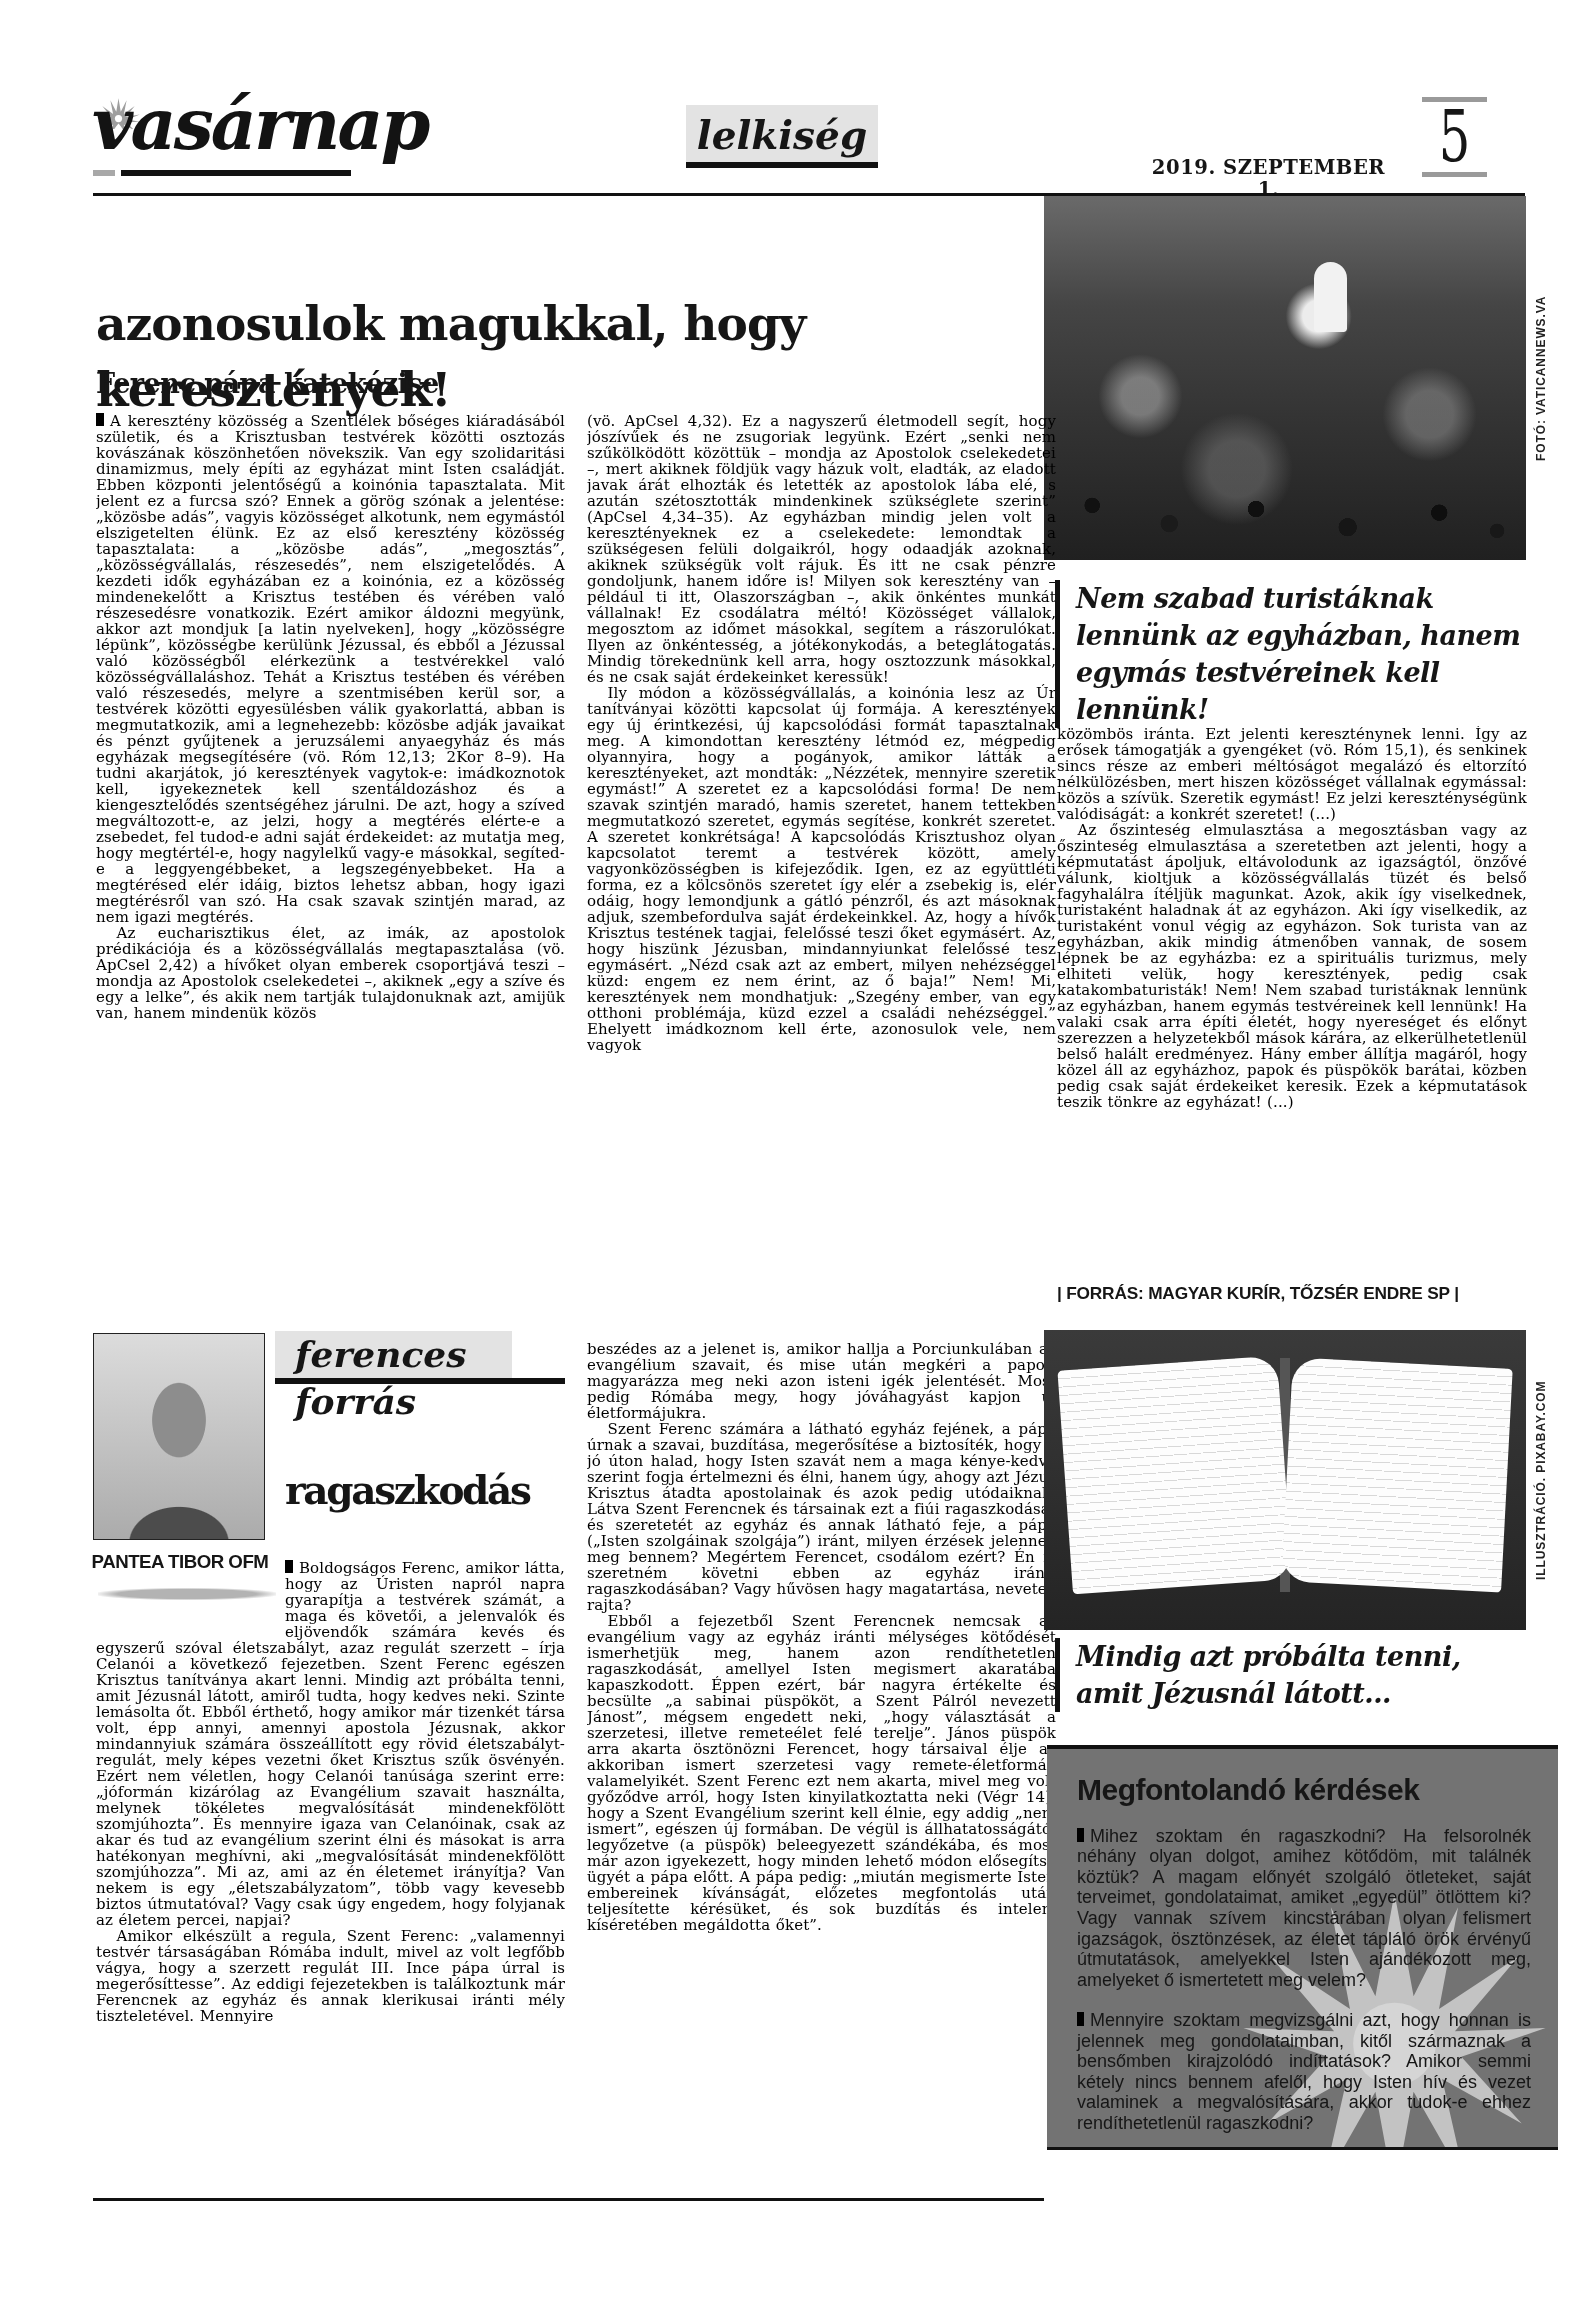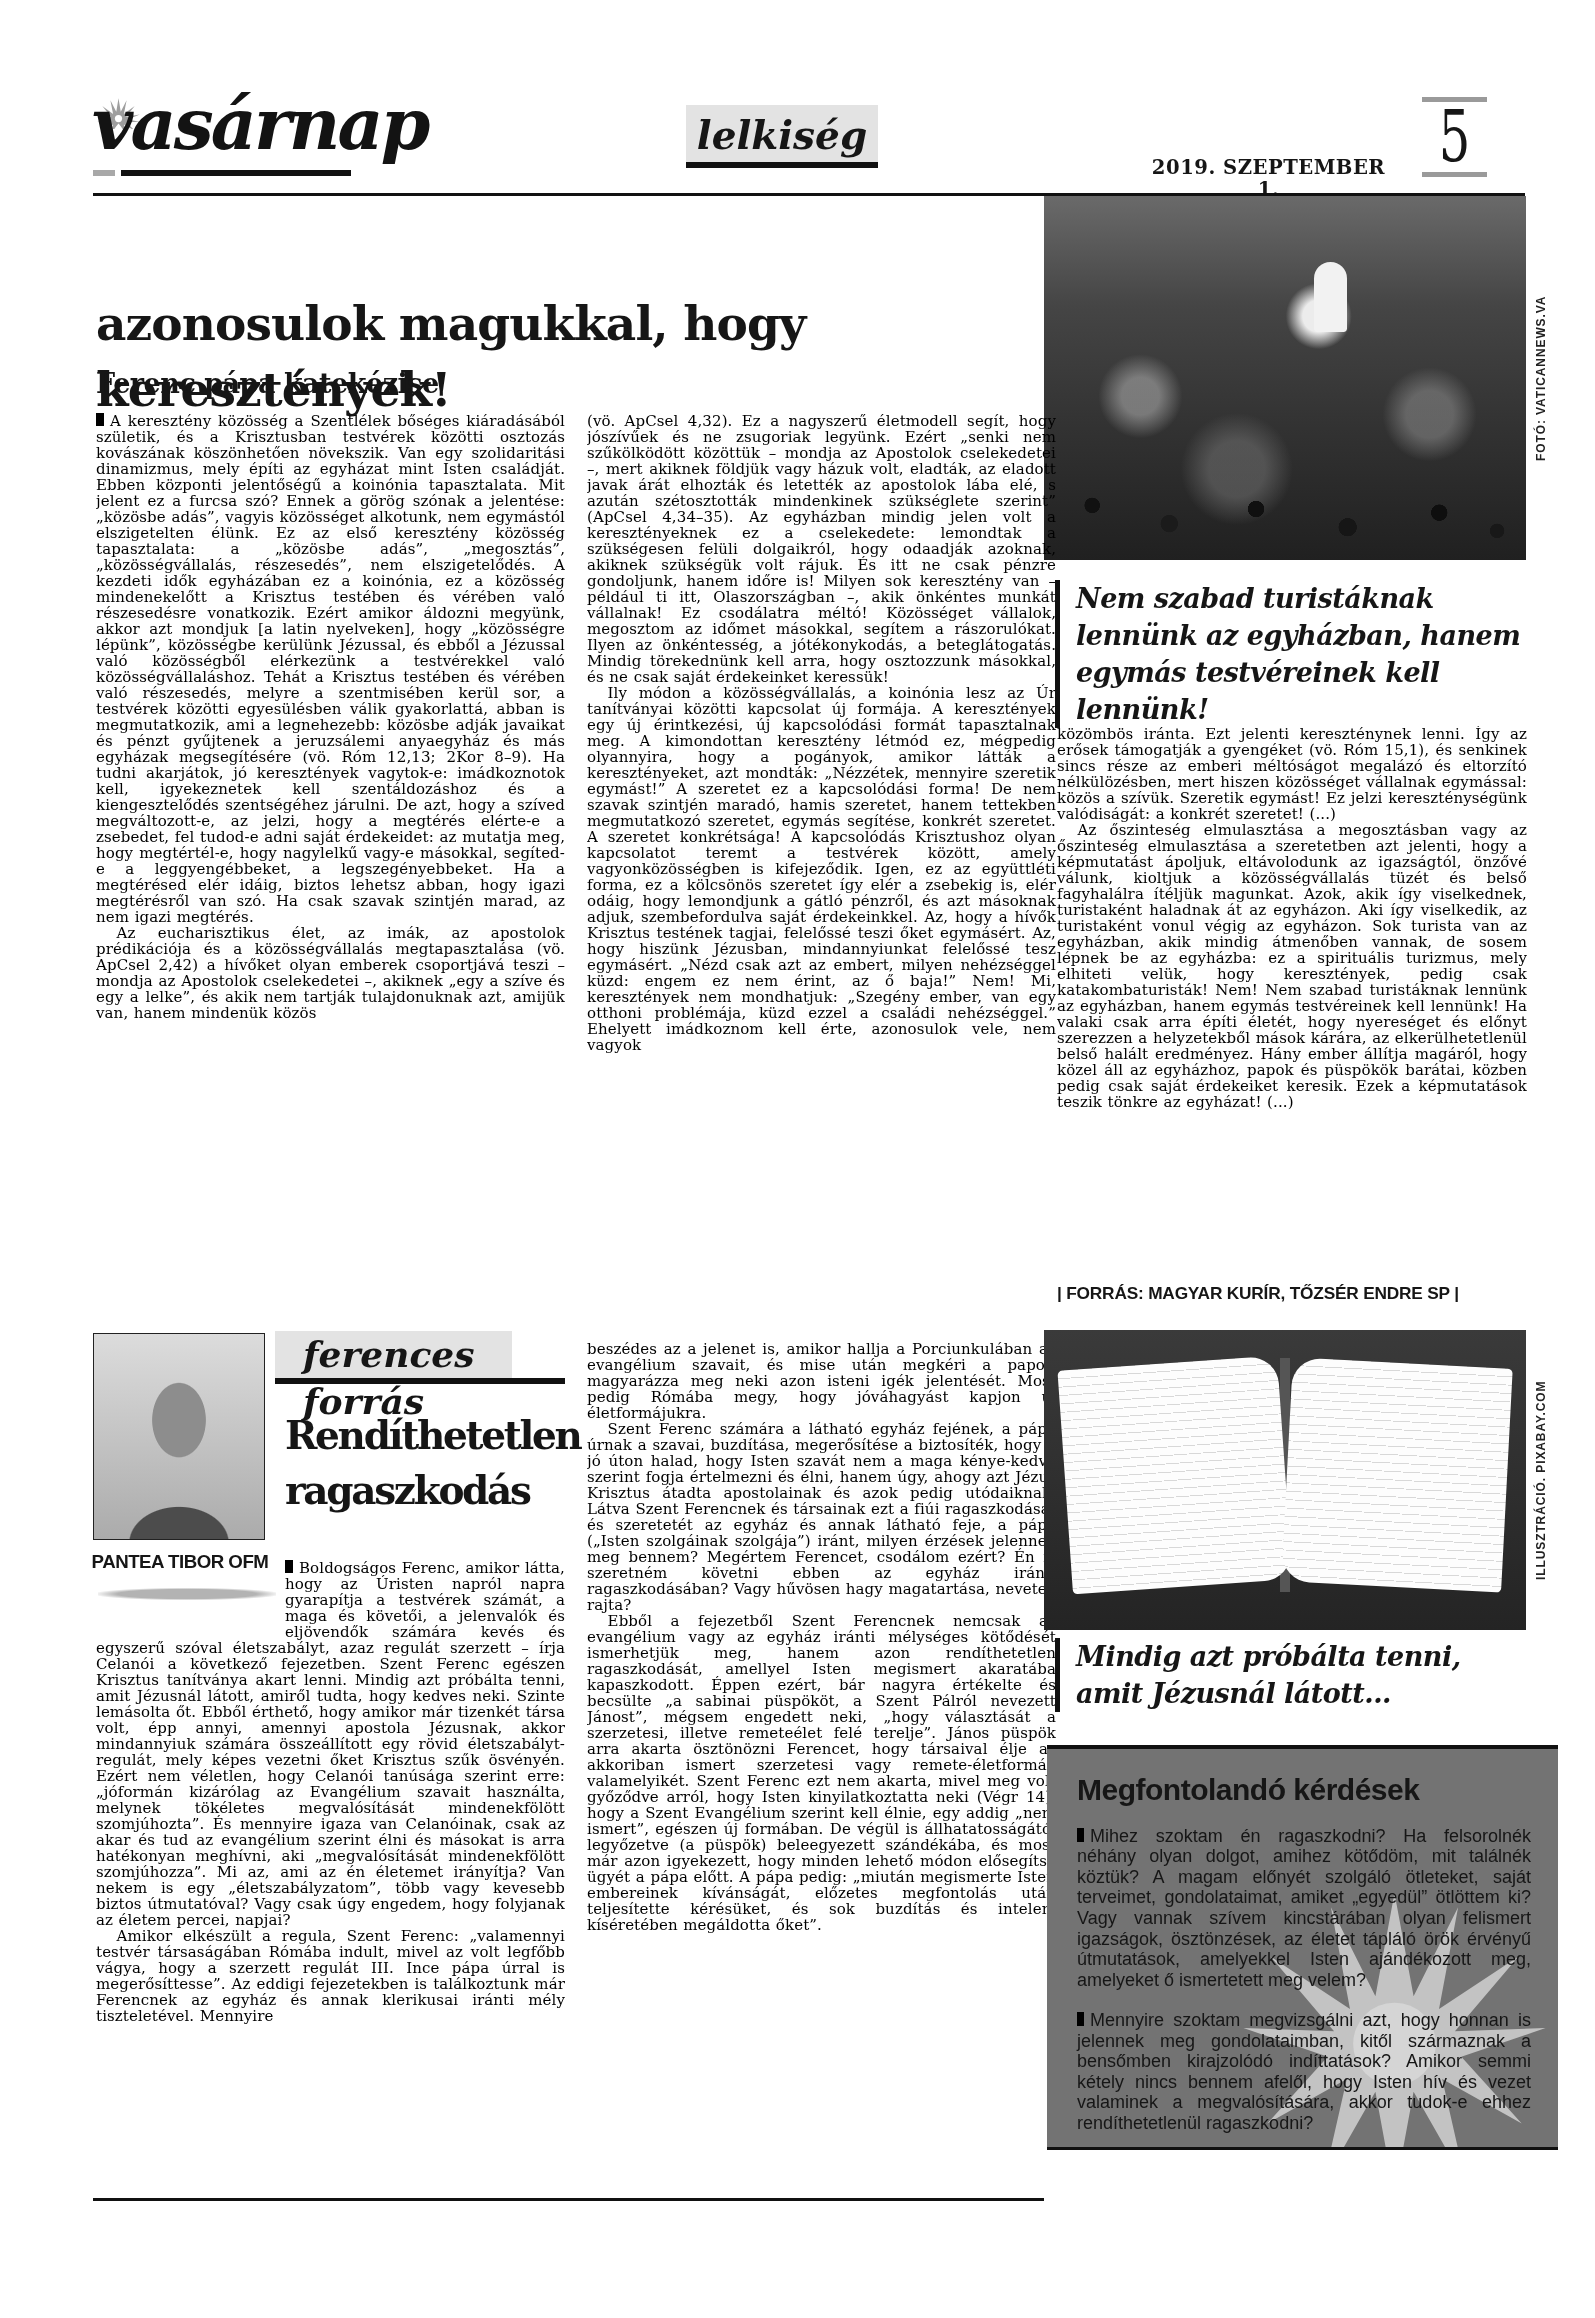--- a/index.html
+++ b/index.html
@@ -88,21 +88,21 @@
   .pullquote { position:absolute; left:1055px; width:472px; border-left:5.1px solid #111; padding-left:16px;
     font:italic 700 27px/37px "DejaVu Serif", serif; letter-spacing:-0.5px; }
   .pq1 { top:580px; }
   .pq2 { top:1638px; }
 
   .source-line { position:absolute; left:1057px; top:1284px; width:470px;
     font:700 17.3px/19.6px "Liberation Sans", sans-serif; letter-spacing:-0.2px; }
 
   
   .tag-box { position:absolute; left:275px; top:1331px; width:237px; height:47px; background:#e3e3e3;
-    font:italic 700 36px/47px "DejaVu Serif", serif; padding-left:28px; }
+    font:italic 700 36px/47px "DejaVu Serif", serif; padding-left:20px; }
   .tag-bar { position:absolute; left:275px; top:1378px; width:290px; height:6px; background:#111; }
   .title2 { position:absolute; left:285px; width:290px; font:700 39px/55px "DejaVu Serif", serif; letter-spacing:-2.3px; }
   .t2l1 { top:1408px; } .t2l2 { top:1463px; }
 
   
   .qbox { position:absolute; left:1047px; top:1745px; width:511px; height:405px; background:#737373;
     border-top:4.2px solid #111; border-bottom:3.3px solid #111; overflow:hidden; }
   .qbox-watermark { position:absolute; right:-28px; bottom:-56px; width:383px; height:318px; opacity:.85; }
   .qbox-title { position:relative; margin:24px 28px 0 30px; font:700 30px/33px "Liberation Sans", sans-serif; letter-spacing:-0.5px; }
   .qitem { position:relative; margin:19.6px 27px 0 30px; font:400 18px/20.6px "Liberation Sans", sans-serif; text-align:justify; }
@@ -155,21 +155,20 @@
     <p class="bp ind">Az őszinteség elmulasztása a megosztásban vagy az őszinteség elmulasztása a szeretetben azt jelenti, hogy a képmutatást ápoljuk, eltávolodunk az igazságtól, önzővé válunk, kioltjuk a közösségvállalás tüzét és belső fagyhalálra ítéljük magunkat. Azok, akik így viselkednek, turistaként haladnak át az egyházon. Aki így viselkedik, az turistaként vonul végig az egyházon. Sok turista van az egyházban, akik mindig átmenőben vannak, de sosem lépnek be az egyházba: ez a spirituális turizmus, mely elhiteti velük, hogy keresztények, pedig csak katakombaturisták! Nem! Nem szabad turistáknak lennünk az egyházban, hanem egymás testvéreinek kell lennünk! Ha valaki csak arra építi életét, hogy nyereséget és előnyt szerezzen a helyzetekből mások kárára, az elkerülhetetlenül belső halált eredményez. Hány ember állítja magáról, hogy közel áll az egyházhoz, papok és püspökök barátai, közben pedig csak saját érdekeiket keresik. Ezek a képmutatások teszik tönkre az egyházat! (...)</p>
   </div>
   <div class="source-line">| FORRÁS: MAGYAR KURÍR, TŐZSÉR ENDRE SP |</div>
 
   <div class="photo2"></div>
   <div class="caption-author">PANTEA TIBOR OFM</div>
   <div class="photo2-shadow"></div>
 
   <div class="tag-box">ferences forrás</div>
   <div class="tag-bar"></div>
-  <div class="title2 t2l1">Rendíthetetlen</div>
   <div class="title2 t2l2">ragaszkodás</div>
 
   <div class="bodycol col1b">
     <div class="photo-wrap-spacer"></div>
     <p class="bp pm">Boldogságos Ferenc, amikor látta, hogy az Úristen napról napra gyarapítja a testvérek számát, a maga és követői, a jelenvalók és eljövendők számára kevés és egyszerű szóval életszabályt, azaz regulát szerzett – írja Celanói a következő fejezetben. Szent Ferenc egészen Krisztus tanítványa akart lenni. Mindig azt próbálta tenni, amit Jézusnál látott, amiről tudta, hogy kedves neki. Szinte lemásolta őt. Ebből érthető, hogy amikor már tizenkét társa volt, épp annyi, amennyi apostola Jézusnak, akkor mindannyiuk számára összeállított egy rövid életszabályt-regulát, mely képes vezetni őket Krisztus szűk ösvényén. Ezért nem véletlen, hogy Celanói tanúsága szerint erre: „jóformán kizárólag az Evangélium szavait használta, melynek tökéletes megvalósítását mindenekfölött szomjúhozta”. És mennyire igaza van Celanóinak, csak az akar és tud az evangélium szerint élni és másokat is arra hatékonyan meghívni, aki „megvalósítását mindenekfölött szomjúhozza”. Mi az, ami az én életemet irányítja? Van nekem is egy „életszabályzatom”, több vagy kevesebb biztos útmutatóval? Vagy csak úgy engedem, hogy folyjanak az életem percei, napjai?</p>
     <p class="bp ind">Amikor elkészült a regula, Szent Ferenc: „valamennyi testvér társaságában Rómába indult, mivel az volt legfőbb vágya, hogy a szerzett regulát III. Ince pápa úrral is megerősíttesse”. Az eddigi fejezetekben is találkoztunk már Ferencnek az egyház és annak klerikusai iránti mély tiszteletével. Mennyire</p>
   </div>
   <div class="bodycol col2b">
     <p class="bp">beszédes az a jelenet is, amikor hallja a Porciunkulában az evangélium szavait, és mise után megkéri a papot, magyarázza meg neki azon isteni igék jelentését. Most pedig Rómába megy, hogy jóváhagyást kapjon új életformájukra.</p>
     <p class="bp ind">Szent Ferenc számára a látható egyház fejének, a pápa úrnak a szavai, buzdítása, megerősítése a biztosíték, hogy a jó úton halad, hogy Isten szavát nem a maga kénye-kedve szerint fogja értelmezni és élni, hanem úgy, ahogy azt Jézus Krisztus átadta apostolainak és azok pedig utódaiknak. Látva Szent Ferencnek és társainak ezt a fiúi ragaszkodását és szeretetét az egyház és annak látható feje, a pápa („Isten szolgáinak szolgája”) iránt, milyen érzések jelennek meg bennem? Megértem Ferencet, csodálom ezért? Én is szeretném követni ebben az egyház iránti ragaszkodásában? Vagy hűvösen hagy magatartása, nevetek rajta?</p>

